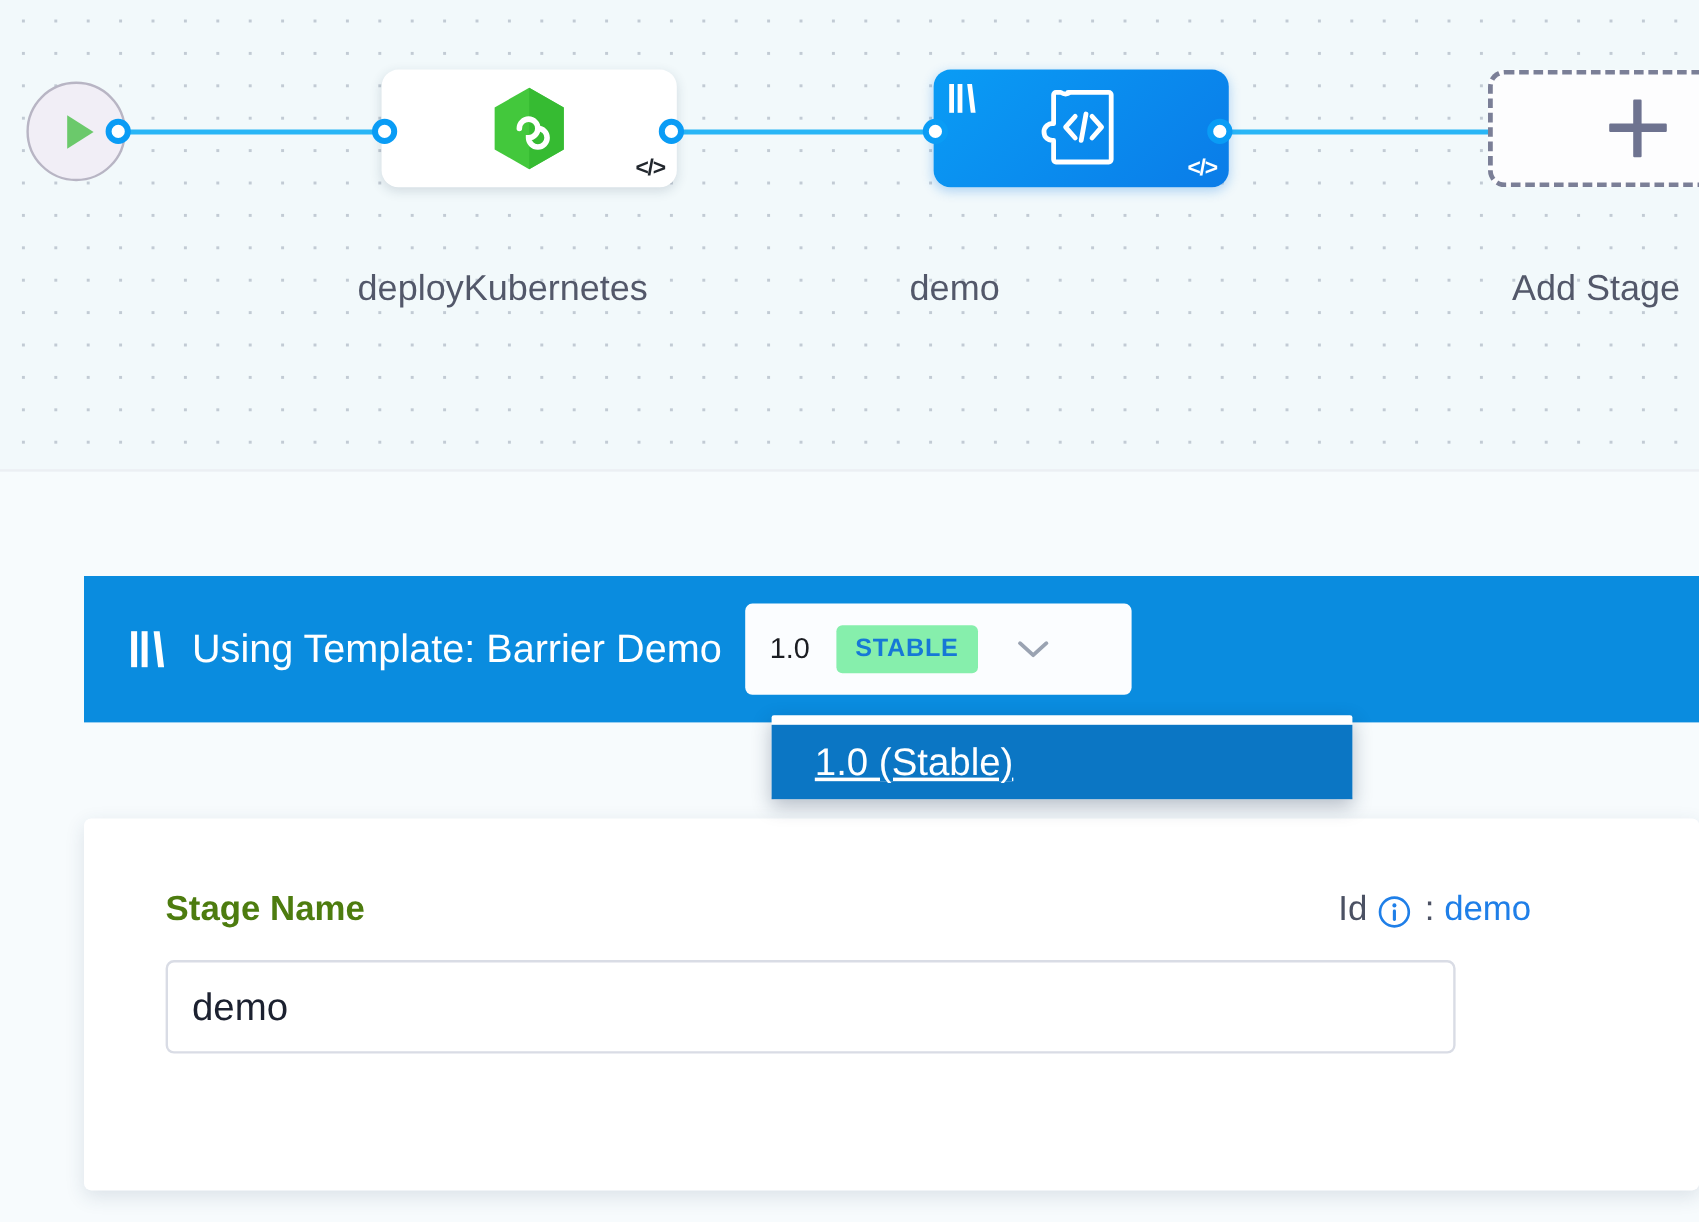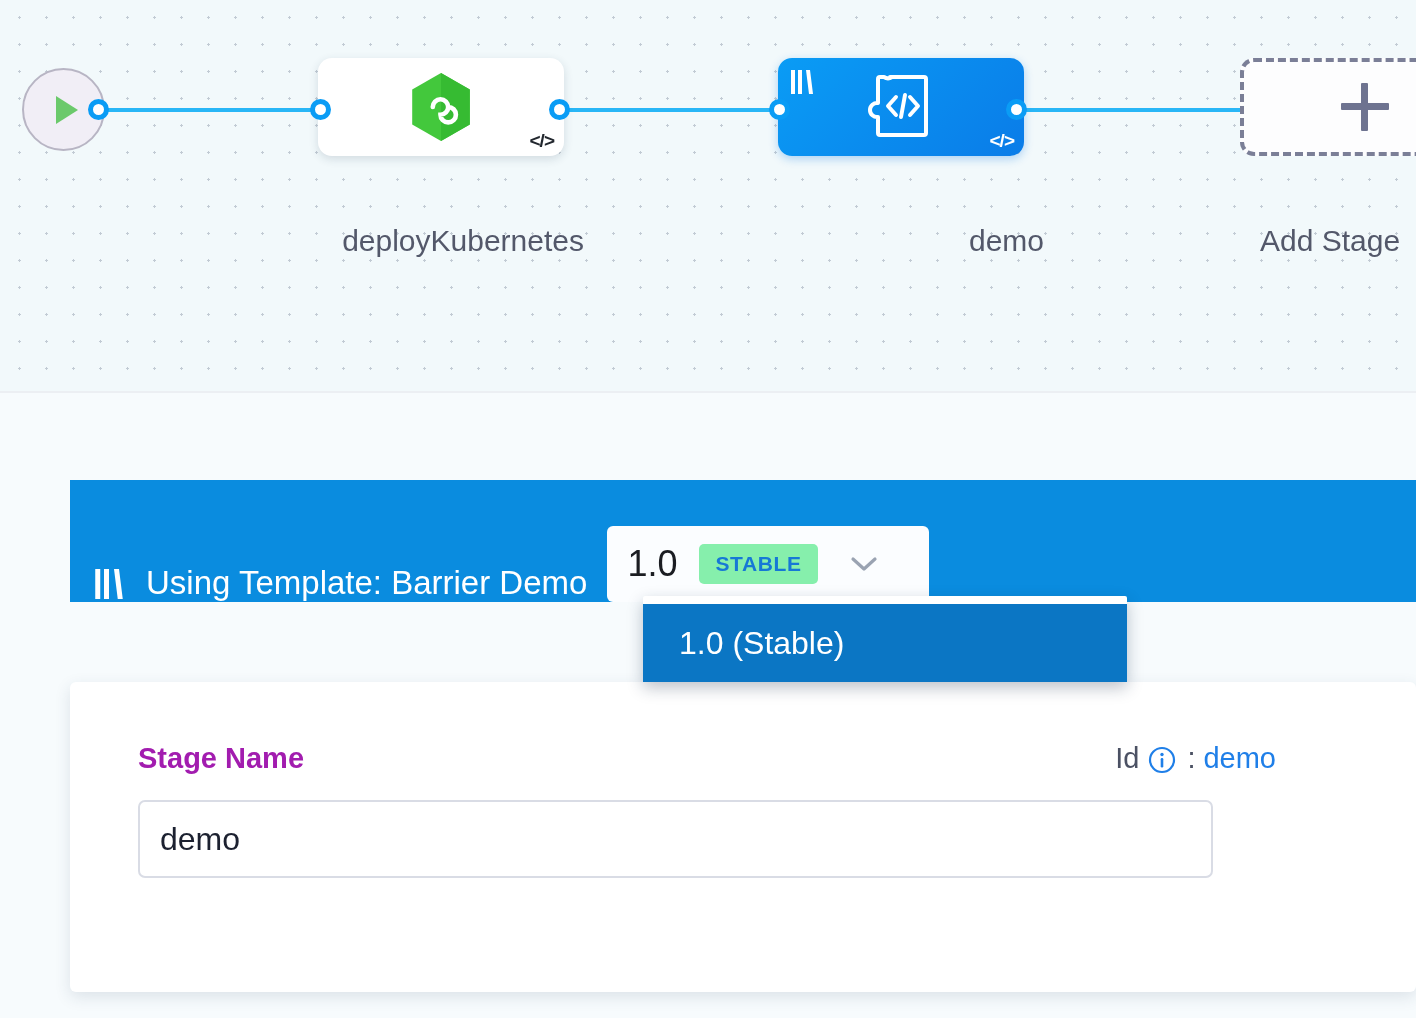--- a/index.html
+++ b/index.html
@@ -80,21 +80,21 @@
     font-size: 19px; font-weight: 700; letter-spacing: -1px;
     color: #22272e; font-family: "Liberation Sans", sans-serif;
   }
   #node-demo .node-code-badge { color: #ffffff; }
   .node-tmpl-badge { position: absolute; left: 12px; top: 10px; }
 
   .hex-icon { width: 66px; height: 72px; }
 
   .node-label {
     position: absolute; top: 222px;
-    width: 286px; text-align: right;
+    width: 286px; text-align: left;
     font-size: 30px; color: #53586a; line-height: 1.25;
     word-wrap: break-word;
   }
   #label-deploy { left: 298px; }
   #label-demo   { left: 758px; }
   #label-add    { left: 1216px; text-align: left; padding-left: 44px; }
 
   
   #node-add {
     position: absolute; left: 1240px; top: 58px;
@@ -112,68 +112,68 @@
   #node-add .plus::before { left: 22px; top: 2px; width: 7px; height: 48px; }
   #node-add .plus::after  { left: 2px; top: 22px; width: 48px; height: 7px; }
 
   
   #lower { position: absolute; left: 0; top: 395px; width: 1416px; height: 623px; }
 
   #template-banner {
     position: absolute; left: 70px; top: 85px;
     width: 1346px; height: 122px;
     background: #0a8cdf;
-    display: flex; align-items: flex-end;
-    padding-left: 24px;
+    display: flex; align-items: center;
+    padding-left: 38px;
     z-index: 2;
   }
   #banner-icon { margin-right: 22px; display: flex; align-items: center; }
   #banner-title {
     font-size: 33px; color: #ffffff; white-space: nowrap;
   }
   #version-select {
     margin-left: 20px;
     background: #fbfdff; border-radius: 6px;
     height: 76px; min-width: 322px;
     display: flex; align-items: center; padding: 0 20px;
     cursor: pointer;
   }
-  #version-value { font-size: 36px; color: #1b1d22; }
+  #version-value { font-size: 24px; color: #1b1d22; }
   #version-badge {
     margin-left: 22px; background: #86efac; color: #1678d6;
     font-size: 21px; font-weight: 700; letter-spacing: .6px;
     padding: 8px 16px; border-radius: 5px;
   }
   #version-caret { margin-left: 30px; display: flex; align-items: center; }
 
   #version-menu {
     position: absolute; left: 643px; top: 201px;
     width: 484px; background: #ffffff;
     border-radius: 2px; padding-top: 8px;
     box-shadow: 0 6px 16px rgba(20,40,70,.28);
     z-index: 6;
   }
   #version-menu .menu-item {
-    height: 78px; display: flex; align-items: center;
+    height: 62px; display: flex; align-items: center;
     padding-left: 36px; font-size: 32px;
-    color: #ffffff; background: #0b76c4; cursor: pointer;
+    color: #ffffff; background: #0b76c4; cursor: pointer; text-decoration: underline;
   }
 
   #stage-card {
     position: absolute; left: 70px; top: 287px;
     width: 1346px; height: 310px;
     background: #ffffff; border-radius: 6px;
     box-shadow: 0 5px 16px rgba(40,60,90,.13);
     z-index: 1;
   }
   #field-header {
     position: absolute; left: 68px; top: 60px; right: 140px;
     display: flex; align-items: center; justify-content: space-between;
   }
-  #stage-name-label { font-size: 29px; font-weight: 700; color: #a21caf; }
+  #stage-name-label { font-size: 29px; font-weight: 700; color: #4d7c0f; }
   #id-row { display: flex; align-items: flex-end; font-size: 29px; }
   #id-label { color: #4b5163; }
   #id-info-icon { margin: 0 10px 0 8px; display: flex; align-items: center; }
   #id-colon { color: #4b5163; margin-right: 8px; }
   #id-value { color: #1f7fe8; }
 
   #stage-name-input {
     position: absolute; left: 68px; top: 118px;
     width: 1075px; height: 78px;
     border: 2px solid #d9dce5; border-radius: 7px;

